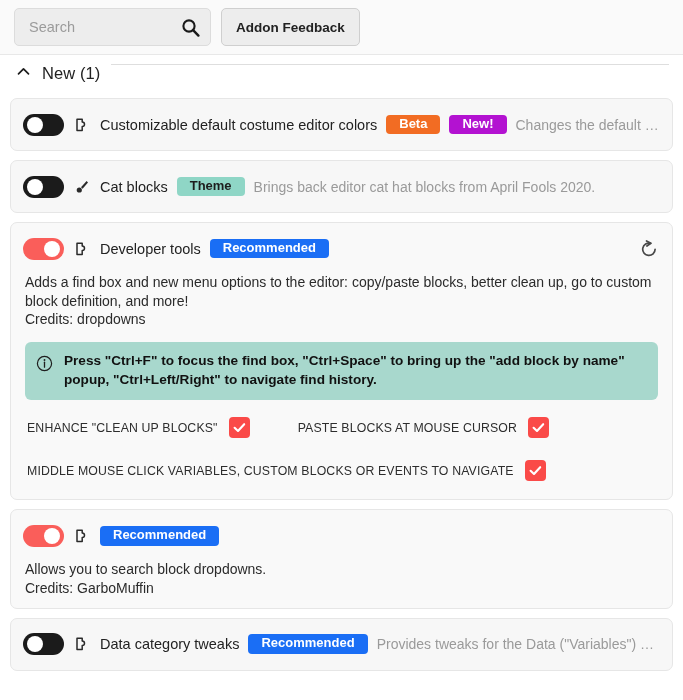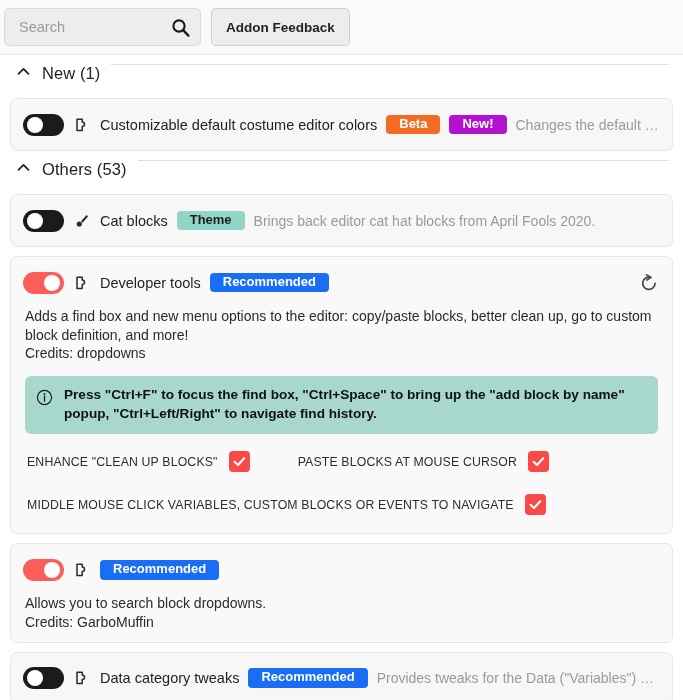--- a/index.html
+++ b/index.html
@@ -13,21 +13,21 @@
   }
   .page { width: 683px; height: 700px; position: relative; background: #fff; }
 
   
   .topbar {
     height: 55px;
     background: #fafafa;
     border-bottom: 1px solid #e8e8e8;
     display: flex;
     align-items: center;
-    padding: 0 4px;
+    padding: 0 14px;
     gap: 10px;
   }
   .search-wrap {
     position: relative;
     width: 197px;
     height: 38px;
     background: #ededed;
     border: 1px solid #dcdcdc;
     border-radius: 5px;
     display: flex;
@@ -268,29 +268,20 @@
             <path d="M4 3.2 L9.2 3.2 L9.2 6.0 A2.0 2.0 0 1 1 9.2 10.6 L9.2 14.4 L4 14.4 Z" fill="none" stroke="#2a2a2a" stroke-width="1.5" stroke-linejoin="round"></path>
           </svg>
         </span>
         <span class="addon-name">Customizable default costume editor colors</span>
         <span class="tag beta">Beta</span>
         <span class="tag new">New!</span>
         <span class="short-desc">Changes the default colors a…</span>
       </div>
     </div>
 
-    <div class="section-head">
-      <span class="chev">
-        <svg width="15" height="15" viewBox="0 0 15 15">
-          <polyline points="2.5,9.8 7.5,4.8 12.5,9.8" fill="none" stroke="#1e1e1e" stroke-width="1.7" stroke-linecap="round" stroke-linejoin="round"></polyline>
-        </svg>
-      </span>
-      <span class="section-title">Others (53)</span>
-      <span class="section-rule"></span>
-    </div>
 
     <div class="card">
       <div class="card-row">
         <div class="toggle">
           <span class="knob"></span>
         </div>
         <span class="type-icon">
           <svg width="18" height="18" viewBox="0 0 18 18">
             <path d="M13.6 3.0 L8.0 9.2 L9.6 10.8 L15.0 4.6 Z" fill="#2a2a2a"></path>
             <circle cx="6.3" cy="12.0" r="2.6" fill="#2a2a2a"></circle>

